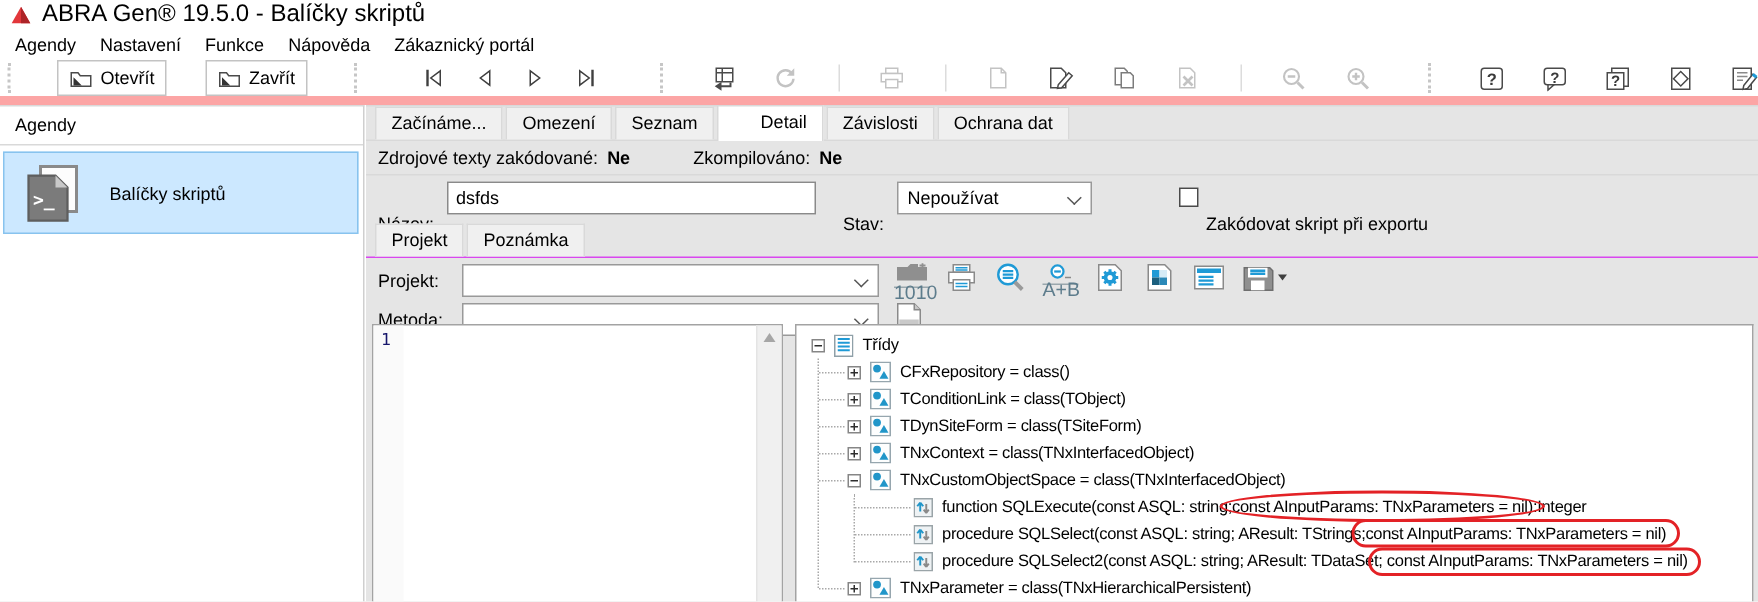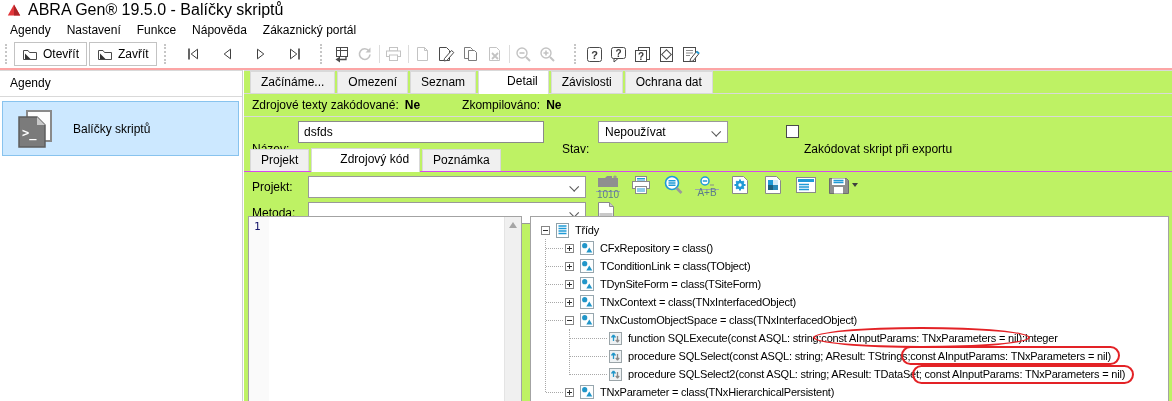--- a/index.html
+++ b/index.html
@@ -10,36 +10,36 @@
   }
   
   .titlebar { position:absolute; left:0; top:0; width:100%; height:19px;
     display:flex; align-items:center; gap:7px; padding-left:7px; font-size:16px; }
   
   .menubar { position:absolute; left:0; top:19px; width:100%; height:21px;
     display:flex; align-items:center; padding-left:2px; }
   .menu-item { padding:3px 8px; }
   
   .toolbar { position:absolute; left:0; top:40px; width:100%; height:30px;
-    display:flex; align-items:center; border-bottom:2px solid #fca5a5; }
+    display:flex; align-items:center; border-bottom:6px solid #fca5a5;gap:24px; }
   .gripper { width:4px; height:20px; border-left:2px dotted #c6c6c6; margin:0 5px; flex:none; }
   .tbtn { display:flex; align-items:center; gap:5px; border:1px solid #c3c3c3;
     background:#fff; padding:2px 7px; height:24px; margin-right:2px; }
   .navset { display:flex; align-items:center; gap:10px; margin:0 8px; }
   .ibtn { width:24px; height:24px; display:flex; align-items:center; justify-content:center; }
   .vsep { width:1px; height:18px; background:#dcdcdc; margin:0 2px; }
   
   .sidebar { position:absolute; left:0; top:70px; width:243px; bottom:0;
     border-top:1px solid #d9d9d9; border-right:1px solid #cfcfcf; background:#fff; }
   .sidebar-header { height:26px; line-height:25px; padding-left:10px; border-bottom:1px solid #d9d9d9; }
   .sidebar-item { position:absolute; left:2px; right:3px; top:30px; height:55px;
     background:#cce8ff; border:1px solid #88c3ee; display:flex; align-items:center;
     gap:16px; padding-left:10px; }
   
-  .rpanel { position:absolute; left:244px; top:70px; right:0; bottom:0; border-top:1px solid #d9d9d9; background:#bef264; }
+  .rpanel { position:absolute; left:244px; top:70px; right:0; bottom:0; border-top:1px solid #d9d9d9; background:#e5e5e5; }
   .tabbar { height:23px; display:flex; align-items:flex-end; padding-left:6px; border-bottom:1px solid #d9d9d9; }
   .tab { padding:3px 10px 4px; border:1px solid #d9d9d9; border-bottom:none;
     background:#f0f0f0; margin-right:2px; position:relative; }
   .tab.active { background:#fff; margin-bottom:-1px; padding-bottom:6px;padding-left:28px; }
   .info-row { height:23px; display:flex; align-items:center; gap:6px; padding-left:8px;
     border-bottom:1px solid #d9d9d9; }
   .b { font-weight:bold; }
   .gap36 { margin-left:36px; }
   .form-row { position:relative; height:31px; }
   .lbl { position:absolute; top:25px; }
@@ -52,21 +52,21 @@
   .checkbox { position:absolute; width:13px; height:13px; border:1px solid #4a4a4a; background:#fff; }
   .inner-tabbar { height:22px; display:flex; align-items:flex-end; padding-left:6px;
     border-bottom:1px solid #d946ef; margin-top:2px; }
   
   .source { position:absolute; left:0; right:0; top:100px; bottom:0; }
   .src-row { position:relative; height:26px; }
   .src-lbl { position:absolute; left:8px; top:6px; }
   .src-combo { left:64px; top:2px; width:278px; }
   .iconstrip { position:absolute; left:352px; top:1px; display:flex; align-items:flex-start; gap:9px; }
   .sicon { width:24px; text-align:center; }
-  .sicon .cap { font-size:10px; color:#5d7c8c; line-height:6px; border-top:1px solid #9aa7ad; margin-top:0px; }
+  .sicon .cap { font-size:13px; color:#5d7c8c; line-height:6px; border-top:1px solid #9aa7ad; margin-top:0px; }
   .editor-box { position:absolute; left:4px; top:45px; width:274px; bottom:0;
     border:1px solid #a3a3a3; border-bottom:none; display:flex; background:#fff; }
   .gutter { width:20px; background:#fafafa; font:11px "DejaVu Sans Mono",monospace;
     color:#16166b; padding:3px 0 0 5px; }
   .edit-body { flex:1; }
   .scrollbar { width:17px; background:#f0f0f0; border-left:1px solid #e4e4e4; position:relative; }
   .scroll-up { position:absolute; top:5px; left:4px; width:0; height:0;
     border-left:4.5px solid transparent; border-right:4.5px solid transparent; border-bottom:6px solid #a6a6a6; }
   .tree-box { position:absolute; left:286px; right:3px; top:45px; bottom:0;
     border:1px solid #a3a3a3; border-bottom:none; background:#fff; overflow:hidden; padding-top:4px; }
@@ -297,21 +297,20 @@
     <div class="combo" style="left:354px; top:4px; width:130px;">
       <span>Nepoužívat</span>
       <span class="chev"></span>
     </div>
     <span class="checkbox" style="left:542px; top:8px;"></span>
     <span class="lbl" style="left:560px">Zakódovat skript při exportu</span>
   </div>
 
   <div class="inner-tabbar">
     <span class="tab">Projekt</span>
-    <span class="tab active">Zdrojový kód</span>
     <span class="tab">Poznámka</span>
   </div>
 
   <div class="source">
 
     <div class="src-row" style="margin-top:3px">
       <span class="src-lbl">Projekt:</span>
       <div class="combo src-combo">
         <span></span>
         <span class="chev"></span>

